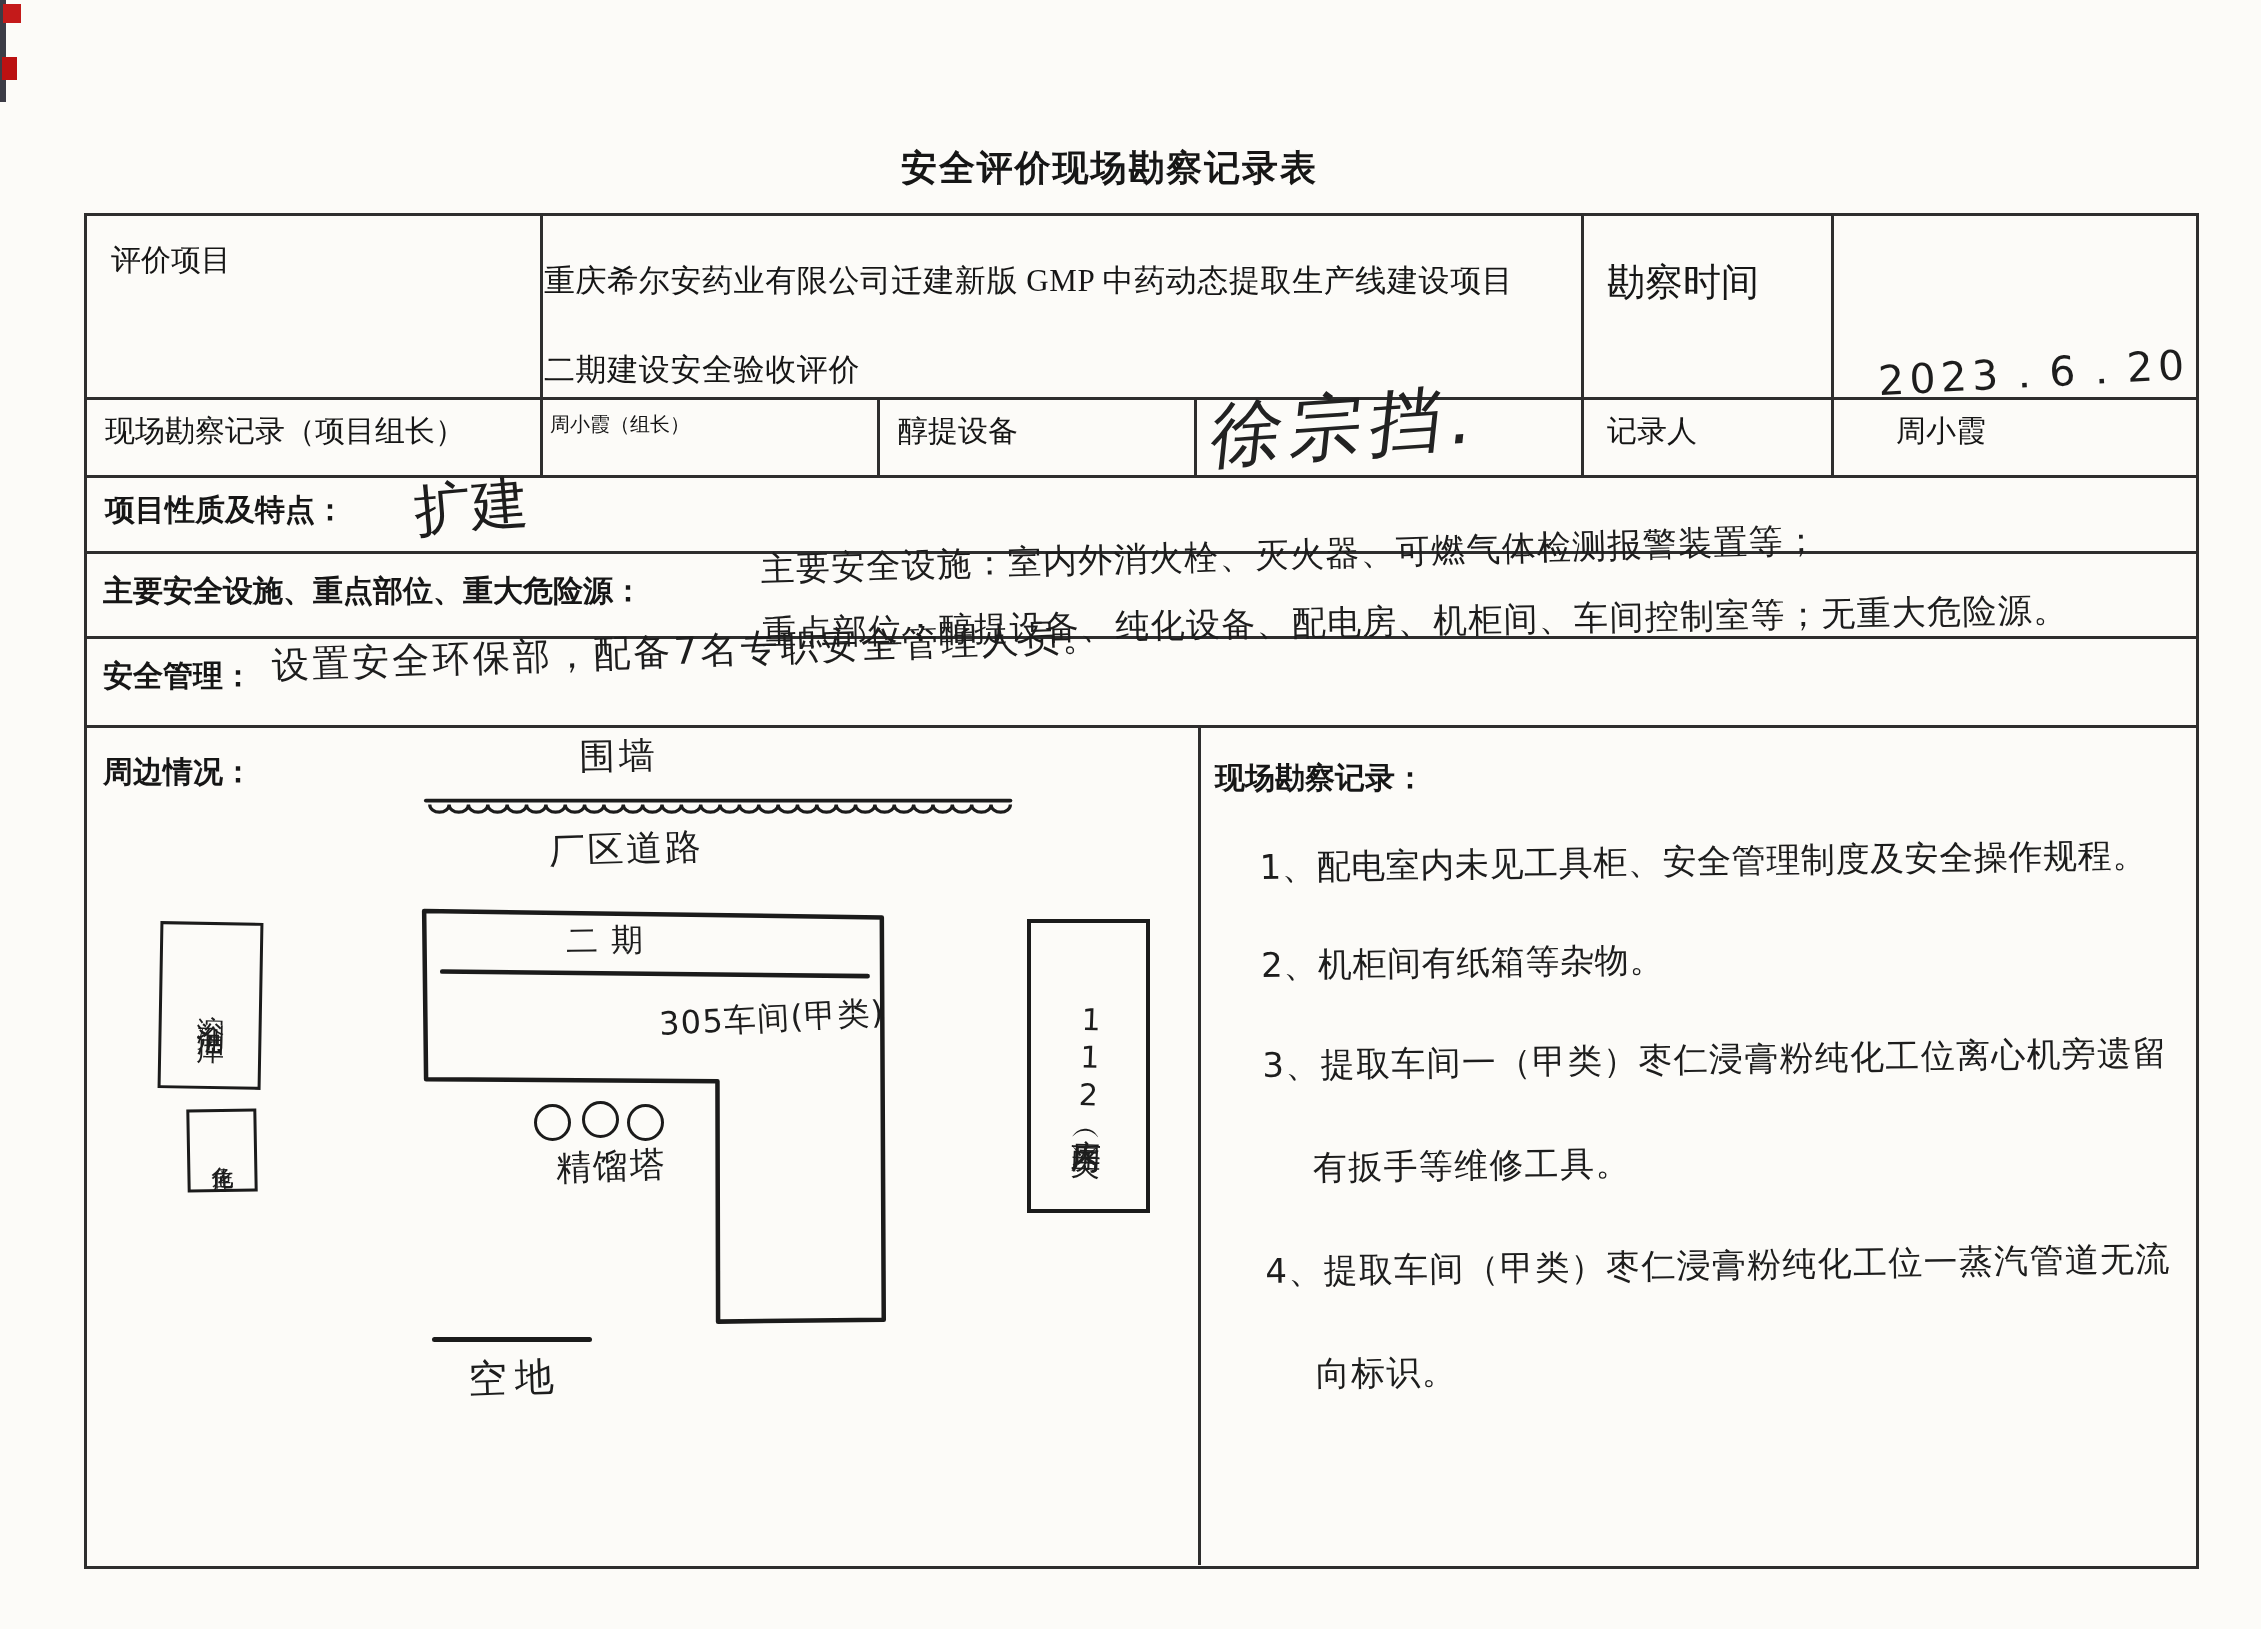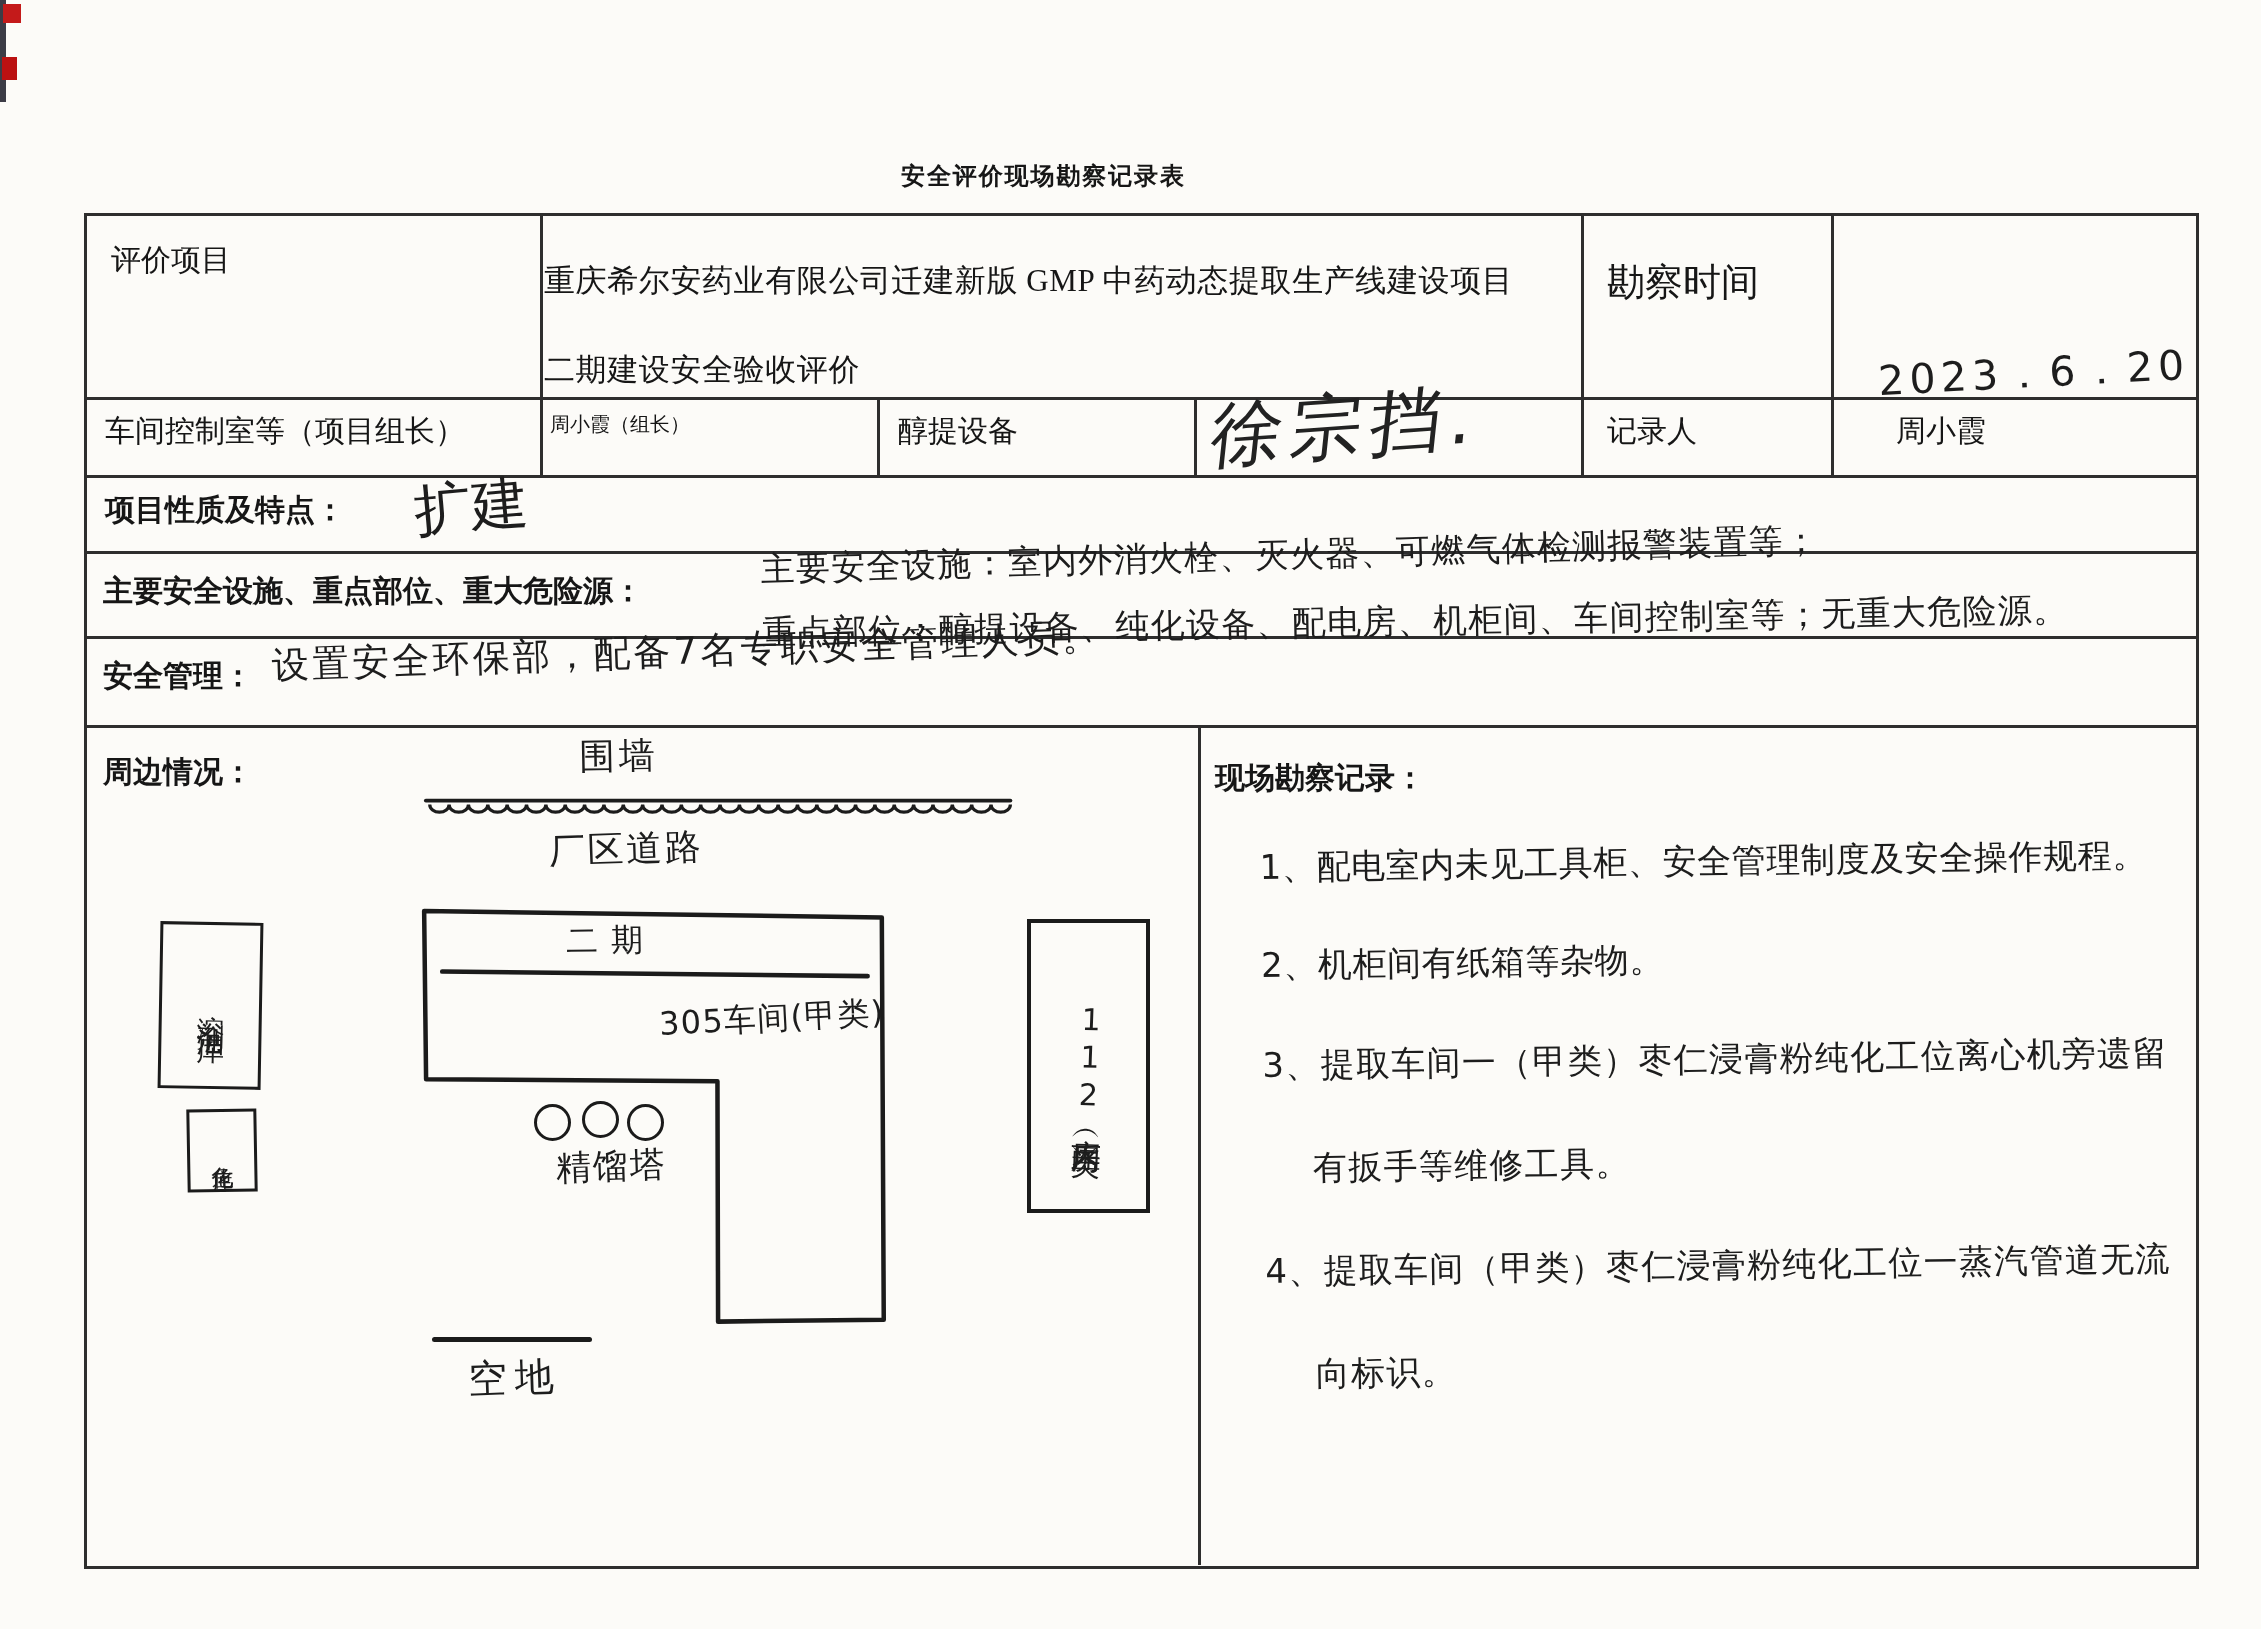--- a/index.html
+++ b/index.html
@@ -17,21 +17,21 @@
 </style>
 </head>
 <body>
 
 <div id="page">
 
   <div style="position:absolute;left:0;top:0;width:5.8px;height:102px;background:#3c3c46;"></div>
   <div style="position:absolute;left:3.2px;top:3.9px;width:17.4px;height:18.7px;background:#c41a1a;"></div>
   <div style="position:absolute;left:1.9px;top:57px;width:15.5px;height:22.6px;background:#bb1111;"></div>
 
-  <div class="pt" style="left:901px;top:160px;font-size:24px;font-weight:700;letter-spacing:1.9px;">安全评价现场勘察记录表</div>
+  <div class="pt" style="left:901px;top:144px;font-size:36px;font-weight:700;letter-spacing:1.9px;">安全评价现场勘察记录表</div>
 
   <div class="hl" style="left:84px;top:213px;width:2115px;"></div>
   <div class="hl" style="left:84px;top:397px;width:2115px;"></div>
   <div class="hl" style="left:84px;top:475px;width:2115px;"></div>
   <div class="hl" style="left:84px;top:551px;width:2115px;"></div>
   <div class="hl" style="left:84px;top:636px;width:2115px;"></div>
   <div class="hl" style="left:84px;top:725px;width:2115px;"></div>
   <div class="hl" style="left:84px;top:1566px;width:2115px;"></div>
   <div class="vl" style="left:84px;top:213px;height:1355px;"></div>
   <div class="vl" style="left:2196px;top:213px;height:1355px;"></div>
@@ -40,21 +40,21 @@
   <div class="vl" style="left:1831px;top:213px;height:262px;"></div>
   <div class="vl" style="left:877px;top:397px;height:79px;"></div>
   <div class="vl" style="left:1194px;top:397px;height:79px;"></div>
   <div class="vl" style="left:1198px;top:725px;height:840px;"></div>
 
   <div class="pt" style="left:111px;top:240px;font-size:30px;">评价项目</div>
   <div class="pt" style="left:544px;top:236px;width:998px;font-size:31px;line-height:89px;letter-spacing:0.6px;white-space:normal;">重庆希尔安药业有限公司迁建新版 GMP 中药动态提取生产线建设项目二期建设安全验收评价</div>
   <div class="pt" style="left:1607px;top:257px;font-size:38px;">勘察时间</div>
   <div class="hand" style="left:1878px;top:346px;font-size:41px;letter-spacing:5.2px;transform:rotate(-3deg);">2023．6．20</div>
 
-  <div class="pt" style="left:105px;top:411px;font-size:30px;">车间控制室等（项目组长）</div>
+  <div class="pt" style="left:105px;top:411px;font-size:30px;">现场勘察记录（项目组长）</div>
   <div class="pt" style="left:550px;top:411px;font-size:20px;font-family:Liberation Serif, serif;">周小霞（组长）</div>
   <div class="pt" style="left:898px;top:411px;font-size:30px;">醇提设备</div>
   <div class="hand" style="left:1211px;top:379px;font-size:72px;letter-spacing:7.7px;transform:rotate(-4deg) skewX(-10deg);color:#222;">徐宗挡.</div>
   <div class="pt" style="left:1607px;top:411px;font-size:30px;">记录人</div>
   <div class="pt" style="left:1856px;top:411px;font-size:30px;margin-left:40px;">周小霞</div>
 
   <div class="pt" style="left:105px;top:490px;font-size:30px;font-weight:600;">项目性质及特点：</div>
   <div class="hand" style="left:414px;top:469px;font-size:57px;transform:rotate(-5deg);">扩建</div>
 
   <div class="pt" style="left:103px;top:571px;font-size:30px;font-weight:600;">主要安全设施、重点部位、重大危险源：</div>

